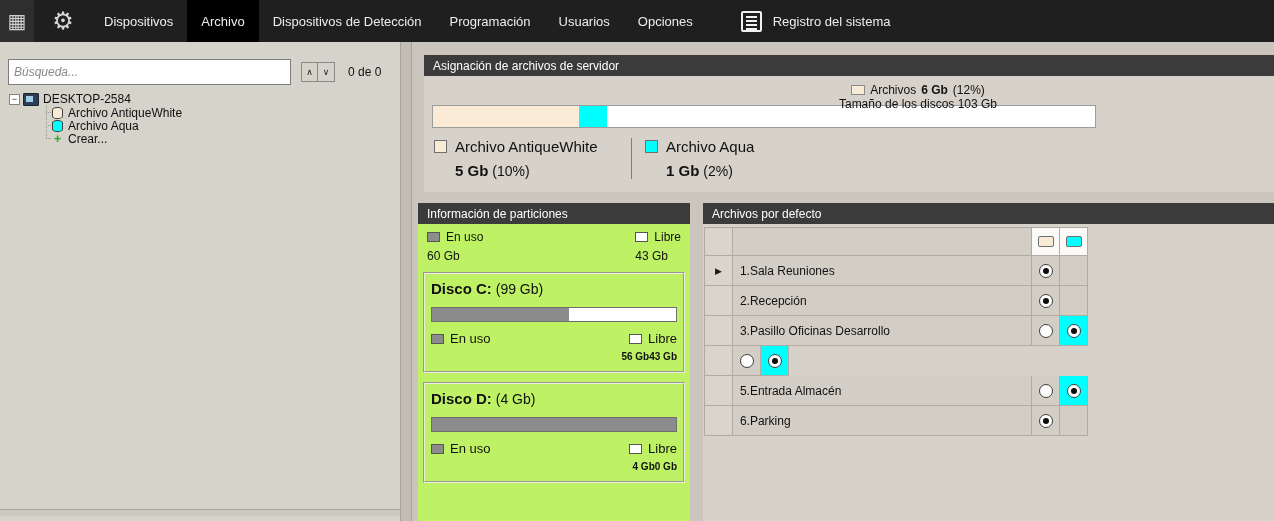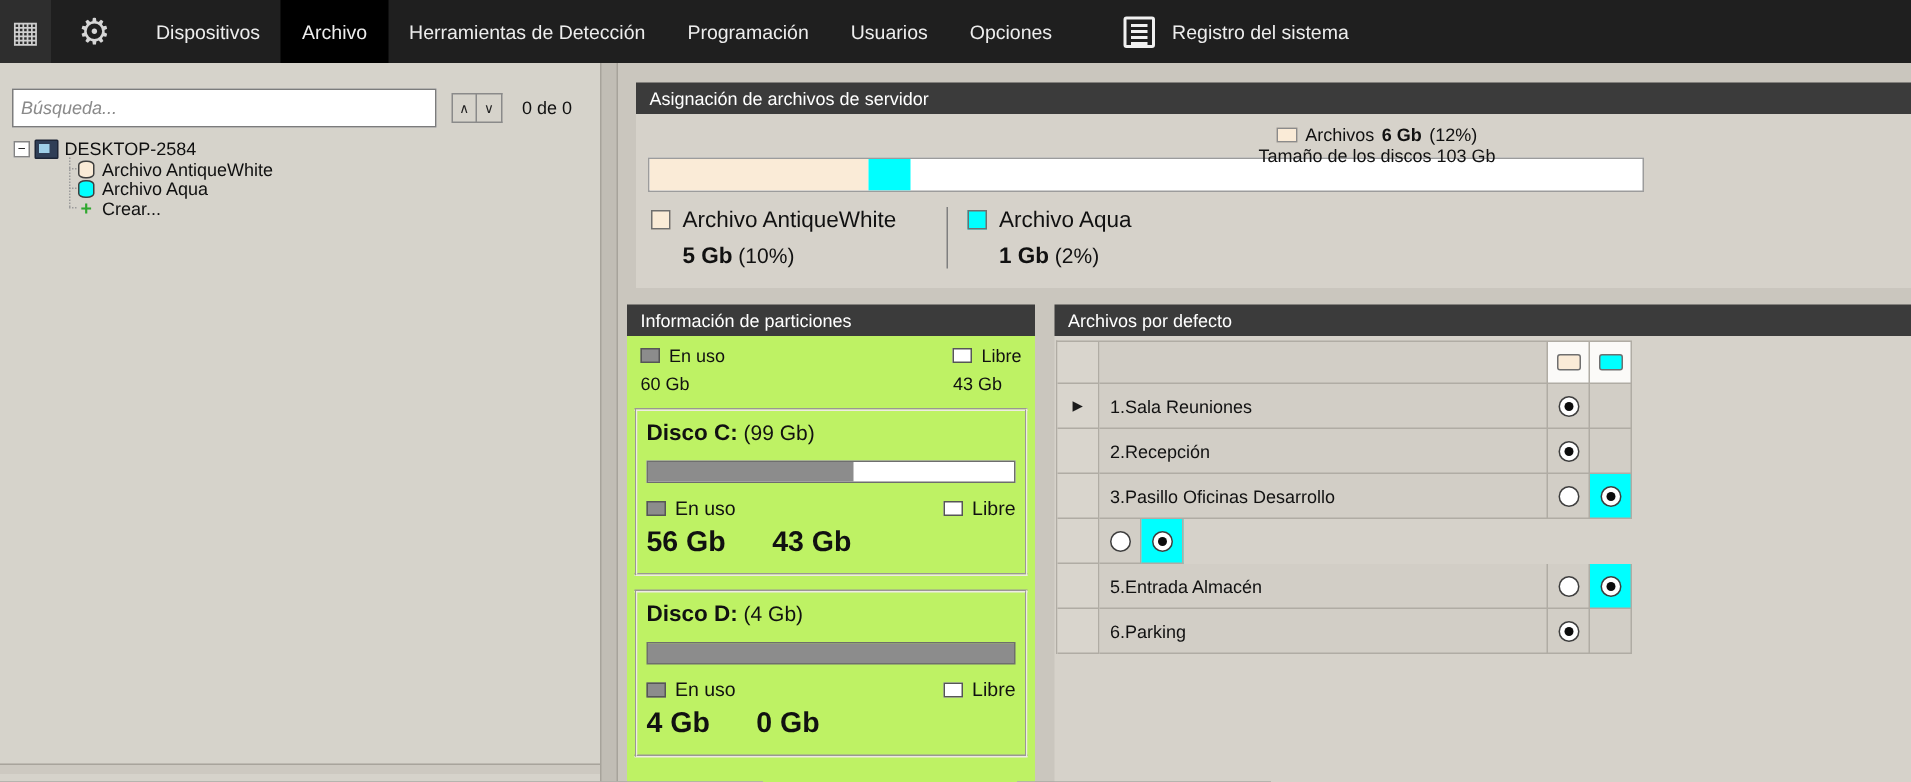--- a/index.html
+++ b/index.html
@@ -74,21 +74,21 @@
   .pl-head{display:flex;align-items:center;gap:6px;}
   .pl-sw{width:13px;height:10px;border:1px solid #565656;flex:none;}
   .pl-val{margin-top:5px;}
   .disk-group{margin-top:9px;border:2px groove #eeebe3;padding:6px 6px 9px;}
   .disk-title{font-size:14px;}
   .disk-title b{font-size:15px;}
   .disk-bar{margin-top:10px;height:15px;border:1px solid #6e6e6e;background:#fff;}
   .disk-bar>div{height:100%;background:#8c8c8c;}
   .disk-leg{display:flex;justify-content:space-between;margin-top:9px;font-size:13px;}
   .dl{display:flex;align-items:center;gap:6px;}
-  .disk-vals{display:flex;justify-content:flex-start;margin-top:5px;font-size:19px;font-weight:bold;gap:31px;}
+  .disk-vals{display:flex;justify-content:flex-end;margin-top:5px;font-size:10px;font-weight:bold;}
 
   
   .defaults{position:absolute;left:291px;top:161px;width:571px;}
   .def-body{background:#d6d2ca;height:297px;padding:3px 0 0 1px;}
   .grid{width:384px;border-top:1px solid #b0aca4;border-left:1px solid #b0aca4;font-size:12px;color:#111;}
   .g-row{display:flex;height:30px;}
   .g-row.header{height:28px;}
   .g-cell{border-right:1px solid #b0aca4;border-bottom:1px solid #b0aca4;display:flex;align-items:center;background:#d2cec6;}
   .c-sel{width:28px;justify-content:center;background:#d9d5cd;}
   .c-name{width:300px;padding-left:7px;text-align:right;}
@@ -113,21 +113,21 @@
         <span>⚙</span>
       </div>
     <div id="menu-items">
         <div class="menu-item">
           <span>Dispositivos</span>
         </div>
         <div class="menu-item active">
           <span>Archivo</span>
         </div>
         <div class="menu-item">
-          <span>Herramientas de Detección</span>
+          <span>Dispositivos de Detección</span>
         </div>
         <div class="menu-item">
           <span>Programación</span>
         </div>
         <div class="menu-item">
           <span>Usuarios</span>
         </div>
         <div class="menu-item">
           <span>Opciones</span>
         </div>

